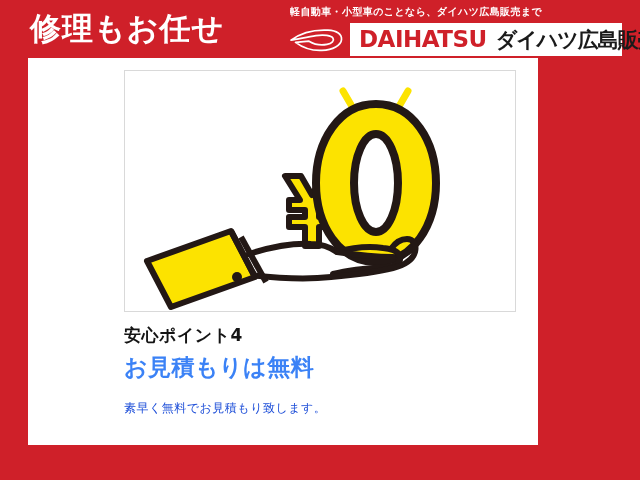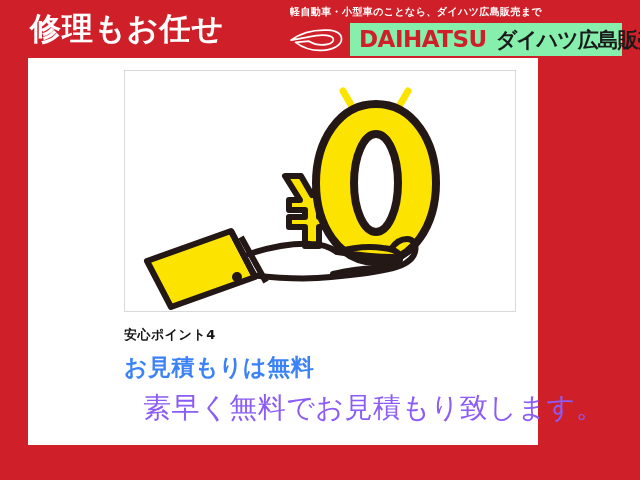--- a/index.html
+++ b/index.html
@@ -64,21 +64,21 @@
     letter-spacing: 0.4px;
     white-space: nowrap;
     line-height: 17px;
   }
   #logo-band {
     position: absolute;
     left: 0px;
     top: 20px;
     width: 340px;
     height: 33px;
-    background: #86efac;
+    background: #ffffff;
     display: flex;
     align-items: center;
   }
   #logo-mark {
     width: 68px;
     height: 33px;
     background: #cf2029;
     flex: 0 0 auto;
     display: flex;
     align-items: center;
@@ -135,45 +135,44 @@
   }
 
   
   #copy-block {
     position: absolute;
     left: 96px;
     top: 264px;
     width: 400px;
   }
   #point-label {
-    font-size: 13px;
+    font-size: 17px;
     font-weight: bold;
     color: #141414;
     letter-spacing: 0.5px;
     line-height: 26px;
     white-space: nowrap;
   }
   #point-title {
     font-size: 23px;
     font-weight: bold;
     color: #3b82f6;
     letter-spacing: 0.5px;
     line-height: 32px;
     margin-top: 3px;
     white-space: nowrap;
   }
   #point-desc {
-    font-size: 28px;
+    font-size: 12px;
     font-weight: normal;
-    color: #8b5cf6;
+    color: #1d4ed8;
     letter-spacing: 0.5px;
     line-height: 30px;
     margin-top: 10px;
     white-space: nowrap;
-    margin-left: 19px;
   }
 </style>
 </head>
 <body>
 
 <div id="banner">
 
   <div id="header">
 
     <div id="headline">修理もお任せ</div>

